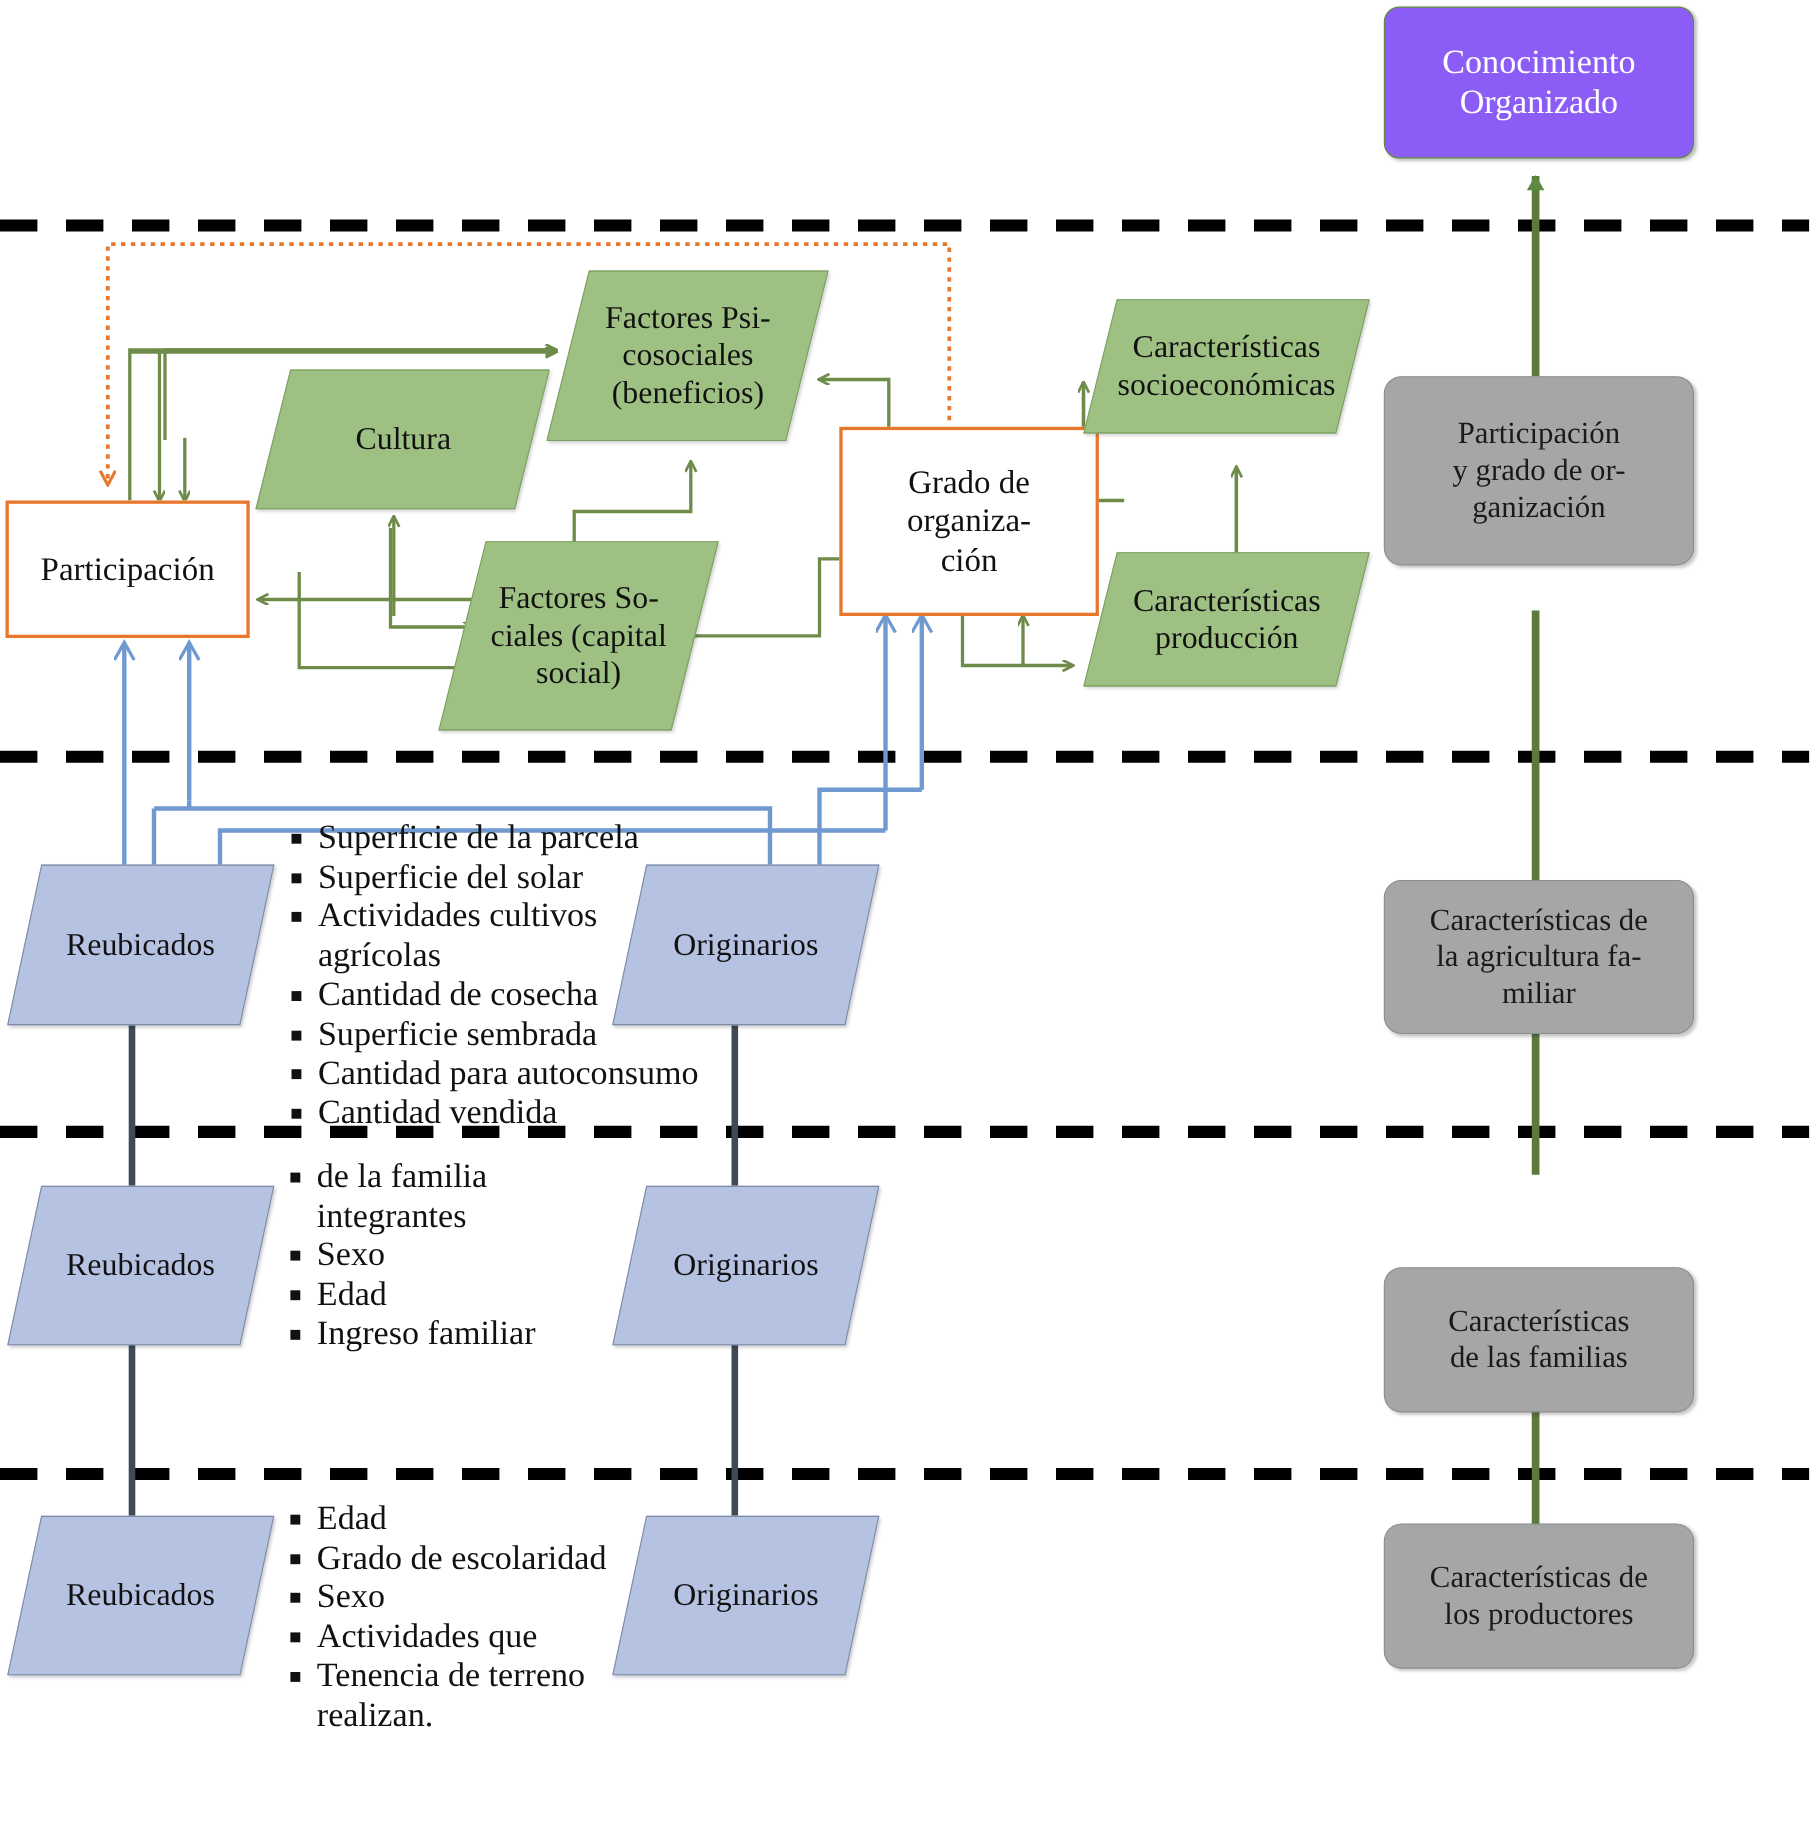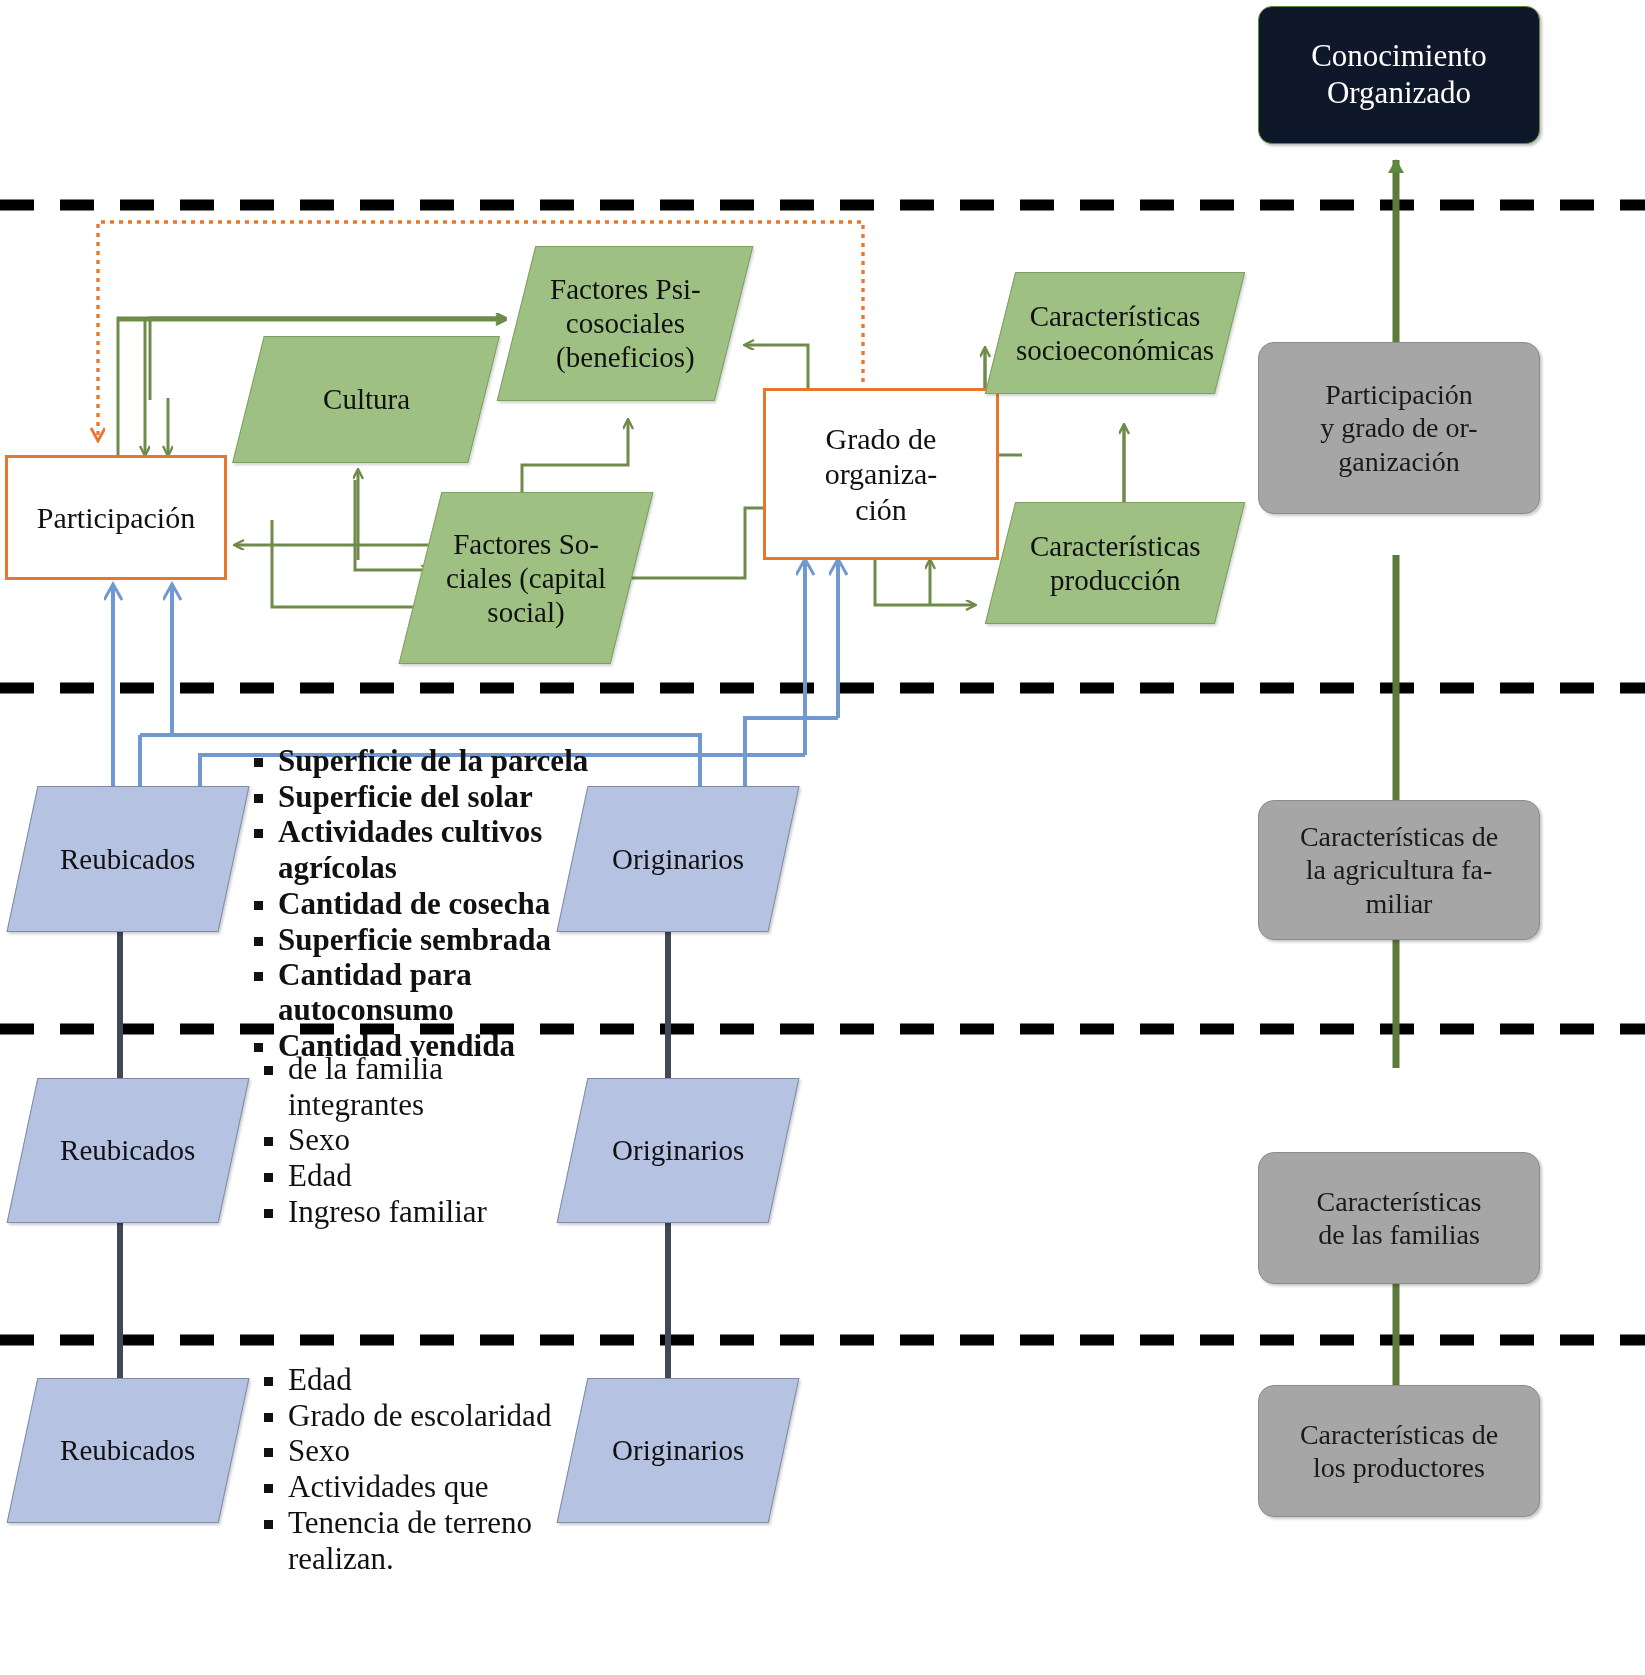--- a/index.html
+++ b/index.html
@@ -30,21 +30,21 @@
     display: flex;
     align-items: center;
     justify-content: center;
     text-align: center;
     line-height: 1.18;
   }
   .node span { display: block; padding: 0 6px; }
 
   
   .greenbox {
-    background: #0f172a;
+    background: #8b5cf6;
     border: 1.5px solid #5d8a3f;
     border-radius: 14px;
     color: #ffffff;
     font-size: 31px;
     box-shadow: 2px 2px 3px rgba(0,0,0,0.25);
   }
   
   .greybox {
     background: #a6a6a6;
     border: 1.5px solid #8c8c8c;
@@ -268,21 +268,21 @@
     <span>Originarios</span>
   </div>
 
   <div class="node para-blue" style="left:22px; top:1378px; width:212px; height:145px;">
     <span>Reubicados</span>
   </div>
   <div class="node para-blue" style="left:572px; top:1378px; width:212px; height:145px;">
     <span>Originarios</span>
   </div>
 
-  <ul class="bullets" style="left:252px; top:744px; width:400px;font-weight:bold;" id="bullets-agricultura">
+  <ul class="bullets" style="left:263px; top:744px; width:400px;" id="bullets-agricultura">
       <li>Superficie de la parcela</li>
       <li>Superficie del solar</li>
       <li>Actividades cultivos</li>
       <li class="cont">agrícolas</li>
       <li>Cantidad de cosecha</li>
       <li>Superficie sembrada</li>
       <li>Cantidad para autoconsumo</li>
       <li>Cantidad vendida</li>
     </ul>
 

